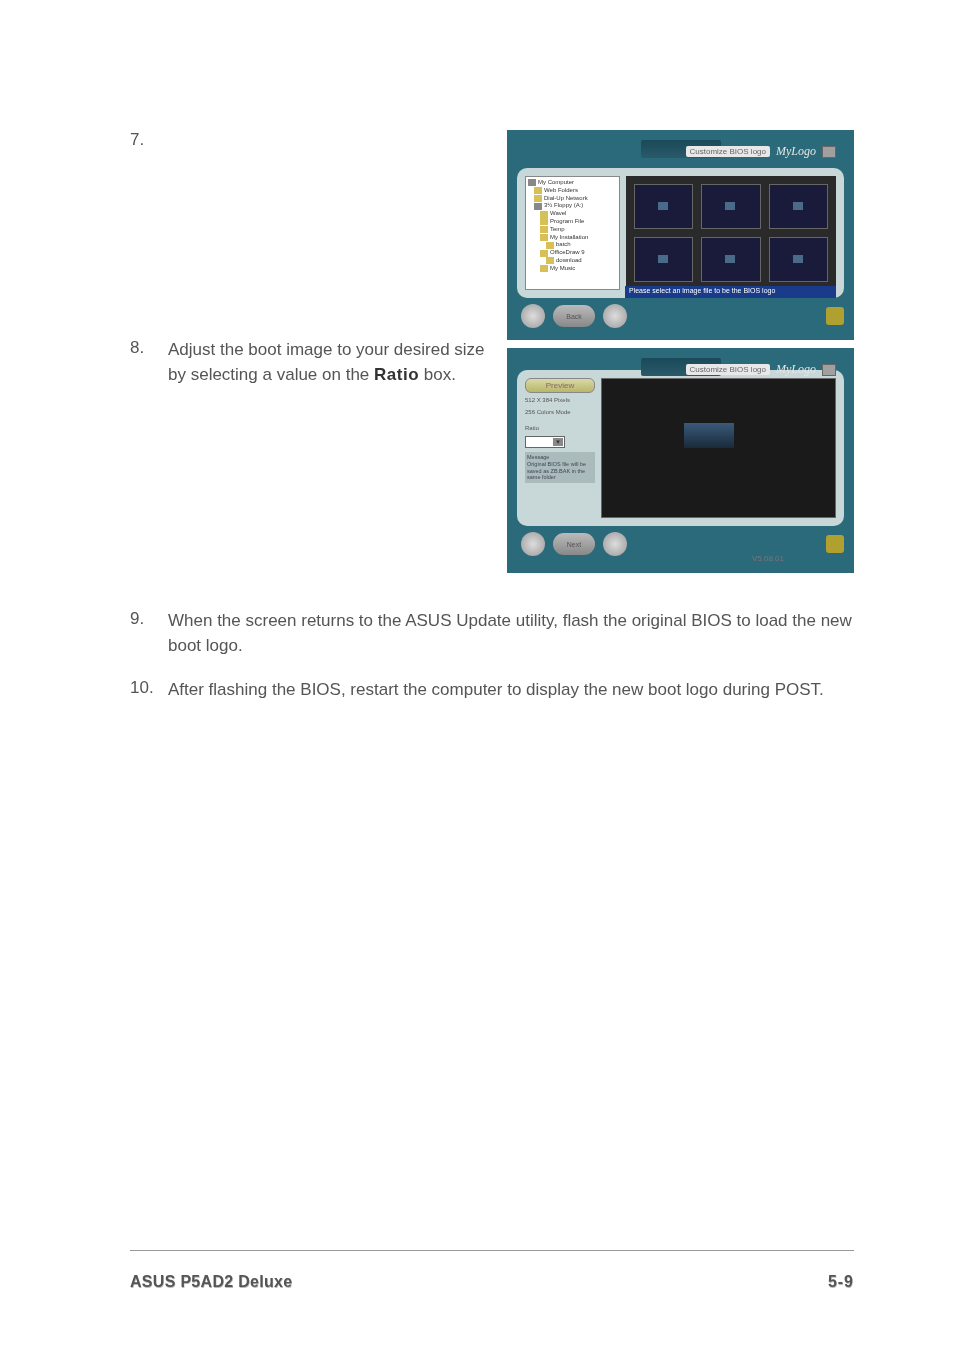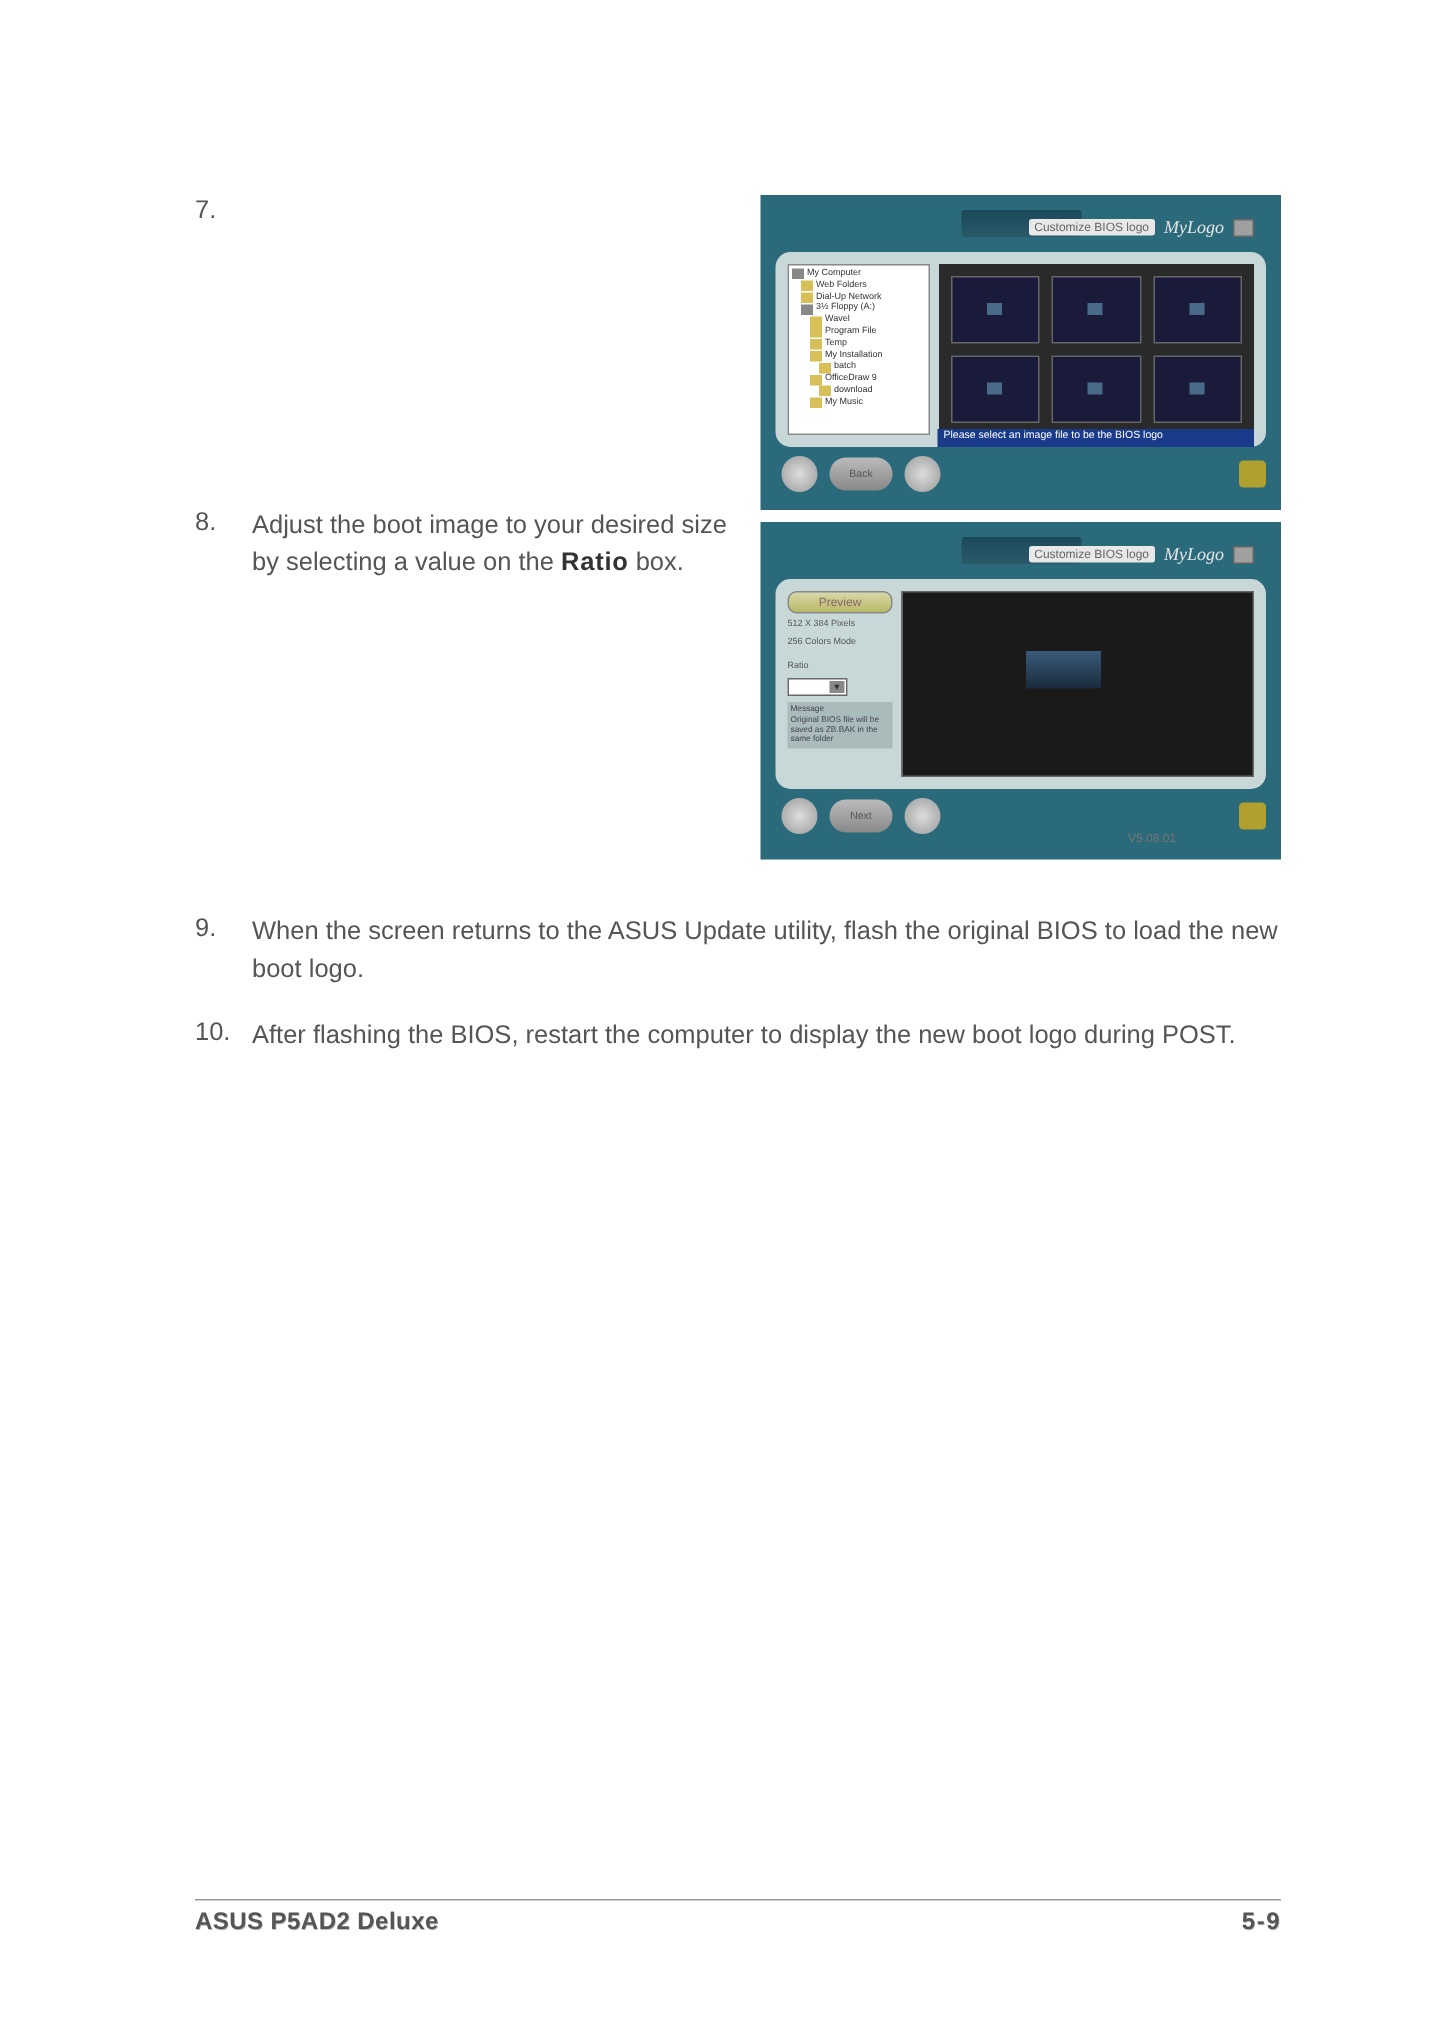--- a/index.html
+++ b/index.html
@@ -200,22 +200,22 @@
       margin-left: auto;
       width: 18px;
       height: 18px;
       background: #b0a030;
       border-radius: 3px;
     }
     
     .inner-panel-2 {
       background: #c8d8d8;
       border-radius: 10px;
-      margin-top: 28px;
-      height: 140px;
+      margin-top: 12px;
+      height: 156px;
       display: flex;
       padding: 8px;
       gap: 6px;
     }
     .left-col {
       width: 70px;
       display: flex;
       flex-direction: column;
       gap: 4px;
     }
@@ -278,21 +278,21 @@
     }
     .bottom-instructions {
       margin-top: 28px;
     }
     .footer {
       position: absolute;
       bottom: 60px;
       left: 130px;
       right: 100px;
       border-top: 1px solid #999;
-      padding-top: 6px;
+      padding-top: 22px;
       display: flex;
       justify-content: space-between;
       font-size: 16px;
       color: #555;
     }
     .footer-left {
       font-weight: bold;
       letter-spacing: 0.3px;
       text-shadow: 0.5px 0.5px 0 #bbb;
     }

